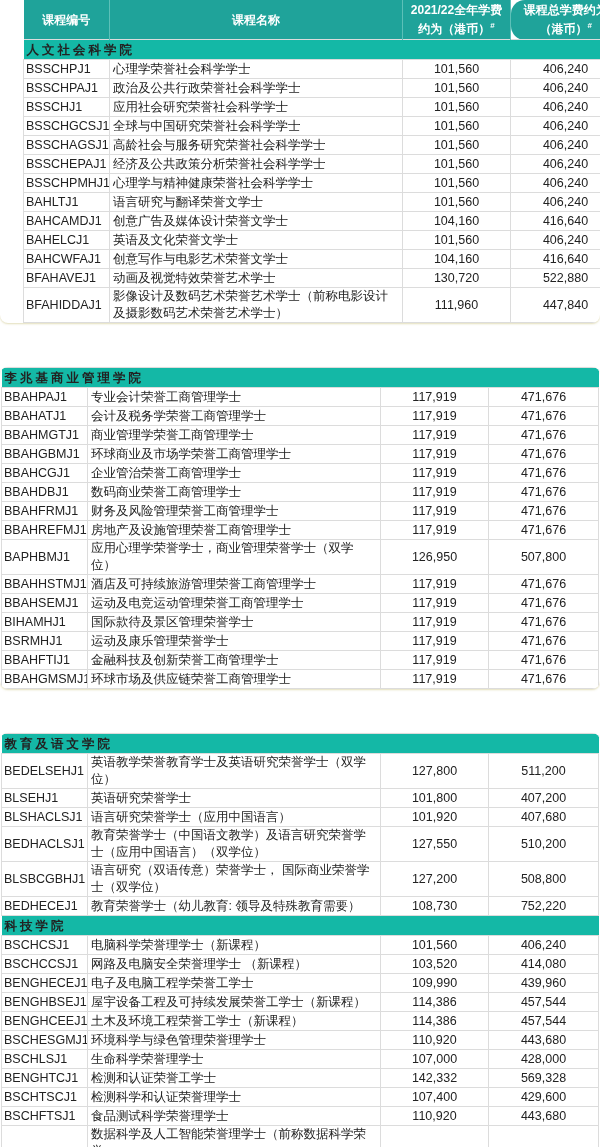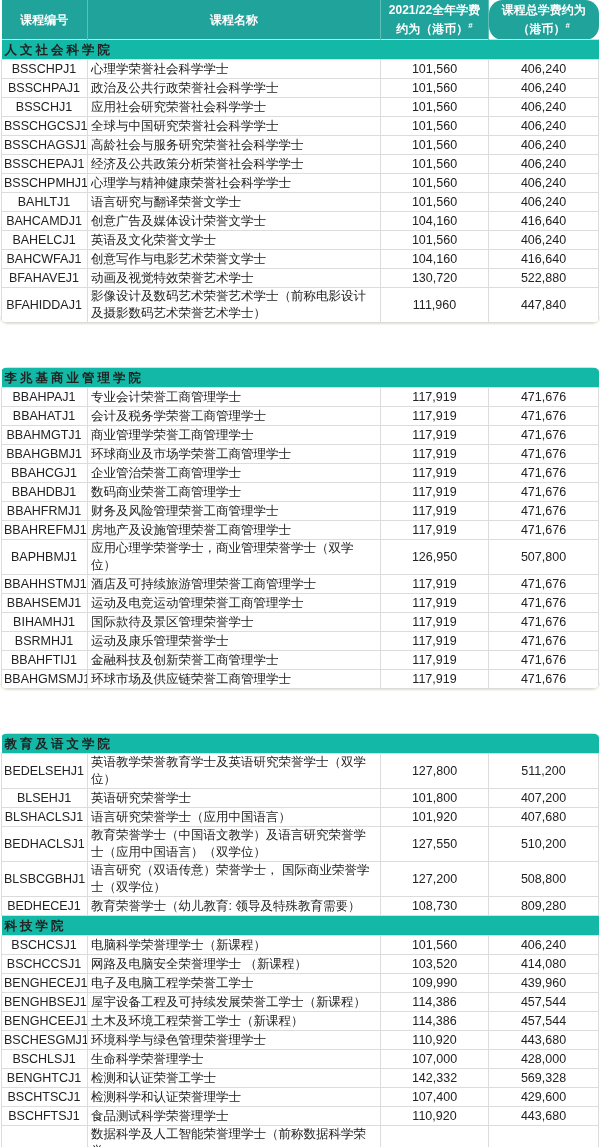--- a/index.html
+++ b/index.html
@@ -4,33 +4,33 @@
 <style>
   html,body{margin:0;padding:0;background:#fff;}
   body{width:600px;height:1147px;overflow:hidden;font-family:"Liberation Sans","DejaVu Sans",sans-serif;font-size:12.5px;color:#222;}
   .wrap{position:relative;width:600px;}
   table{border-collapse:collapse;width:597px;table-layout:fixed;margin-left:1px;}
   col.c1{width:86px;} col.c2{width:293px;} col.c3{width:108px;} col.c4{width:110px;}
   th{background:#1fa39a;color:#fff;font-weight:bold;font-size:12px;line-height:16px;border-right:1px solid #5cc0b8;padding:2px 2px;text-align:center;height:35px;}
   th:last-child{border-right:none;border-radius:14px;}
   th sup{font-size:8px;}
   td{border:1px solid #dcdcdc;padding:0 3px;height:18px;line-height:18px;white-space:nowrap;overflow:hidden;}
-  td.code{padding-left:2px;text-align:center;}
+  td.code{padding-left:2px;}
   td.num{text-align:center;}
   td.name{white-space:normal;line-height:17px;}
   tr.sec td{background:#14b8a6;font-weight:bold;letter-spacing:3px;font-size:12.5px;border-left:none;border-right:none;height:19px;}
   .block{border-radius:8px;overflow:hidden;box-shadow:0 1px 2px rgba(200,190,120,0.5);}
   .gap{height:44px;}
 </style>
 </head>
 <body>
 
 <div class="wrap">
 
-  <div class="block" style="border-radius:0 0 8px 8px;">
+  <div class="block" style="border-radius:0 0 8px 8px;padding-left:22px;">
     <table>
       <colgroup>
           <col class="c1">
           <col class="c2">
           <col class="c3">
           <col class="c4">
         </colgroup>
       <thead>
         <tr>
           <th><span>课程编号</span></th>
@@ -274,21 +274,21 @@
           <tr>
             <td class="code">BLSBCGBHJ1</td>
             <td class="name">语言研究（双语传意）荣誉学士， 国际商业荣誉学士（双学位）</td>
             <td class="num">127,200</td>
             <td class="num">508,800</td>
           </tr>
           <tr>
             <td class="code">BEDHECEJ1</td>
             <td class="name">教育荣誉学士（幼儿教育: 领导及特殊教育需要）</td>
             <td class="num">108,730</td>
-            <td class="num">809,280</td>
+            <td class="num">752,220</td>
           </tr>
         </tbody>
       <tbody id="sec3">
           <tr class="sec">
             <td colspan="4">科技学院</td>
           </tr>
           <tr>
             <td class="code">BSCHCSJ1</td>
             <td class="name">电脑科学荣誉理学士（新课程）</td>
             <td class="num">101,560</td>

